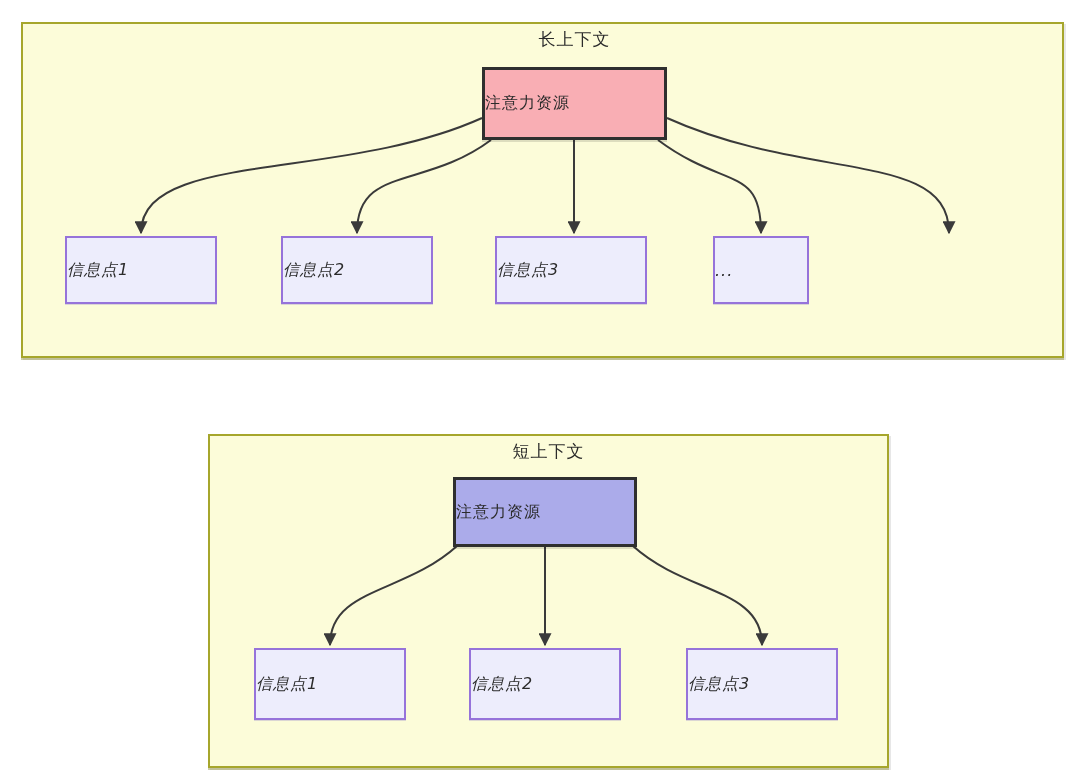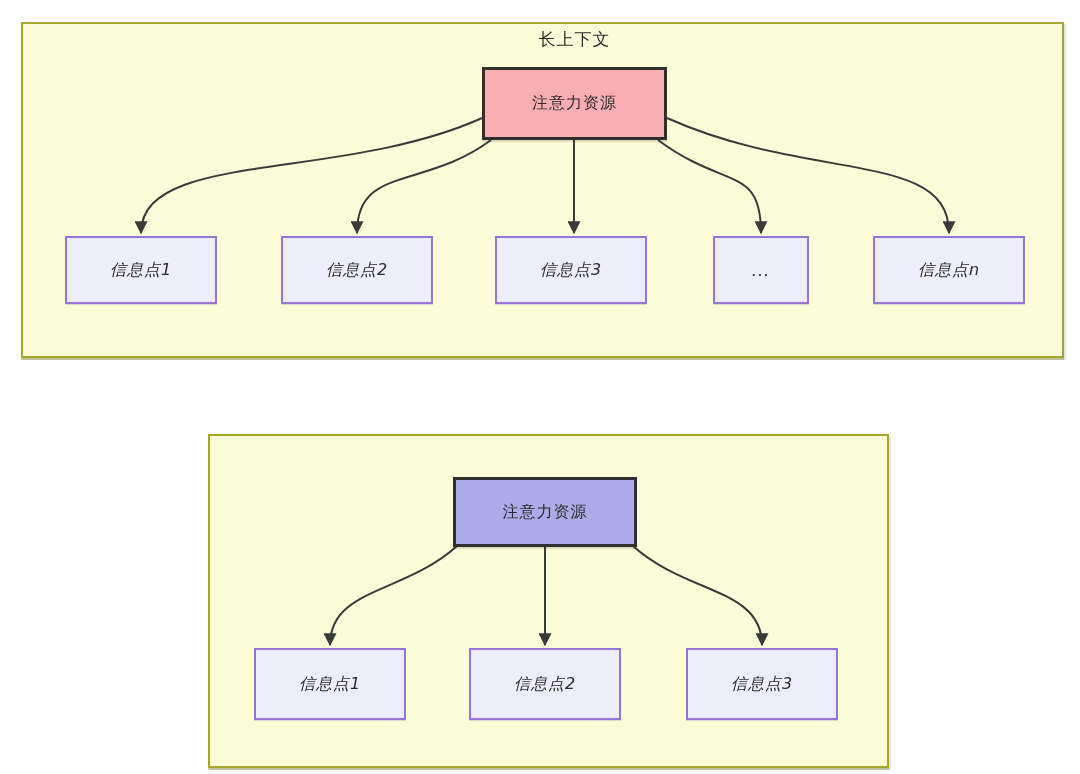--- a/index.html
+++ b/index.html
@@ -21,21 +21,21 @@
     text-align:center;
     font-size:17px;
     color:var(--text_color,#2b2b2b);
     letter-spacing:1px;
   }
   .ctitle-long{left:21px;top:28px;width:1043px;padding-left:32px;}
   .ctitle-short{left:208px;top:440px;width:681px;}
 
   .node{
     position:absolute;
-    display:flex;align-items:center;justify-content:center;
+    display:flex;align-items:center;justify-content:flex-start;
     box-sizing:border-box;
     font-size:16px;
     color:var(--text_color,#2b2b2b);
     letter-spacing:1px;
     text-align:center;
   }
   .root-node{
     border:3px solid var(--root_border,#2f2f2f);
     box-shadow:0 2px 0 rgba(0,0,0,.12);
   }
@@ -71,20 +71,21 @@
 </style>
 </head>
 <body>
 
 <div class="canvas">
 
   <div class="container container-long"></div>
   <div class="container container-short"></div>
 
   <div class="ctitle ctitle-long">长上下文</div>
+  <div class="ctitle ctitle-short">短上下文</div>
 
   <svg class="arrow-layer" viewBox="0 0 1080 774">
     <defs>
       <marker id="ah" viewBox="0 0 10 10" refX="9" refY="5" markerWidth="6.5" markerHeight="6.5" orient="auto-start-reverse">
         <path d="M0 0 L10 5 L0 10 z" style="fill:#3a3a3a;stroke:none"></path>
       </marker>
     </defs>
     <path d="M 482 118 C 340 182, 141 150, 141 233" marker-end="url(#ah)"></path>
     <path d="M 491 140 C 424 190, 357 165, 357 233" marker-end="url(#ah)"></path>
     <path d="M 574 140 L 574 233" marker-end="url(#ah)"></path>
@@ -104,23 +105,20 @@
   </div>
   <div class="node info-node long-row ln2">
     <span>信息点2</span>
   </div>
   <div class="node info-node long-row ln3">
     <span>信息点3</span>
   </div>
   <div class="node info-node long-row ln4">
     <span>...</span>
   </div>
-  <div class="node info-node long-row ln5">
-    <span>信息点n</span>
-  </div>
 
   <div class="node root-node root-short">
     <span>注意力资源</span>
   </div>
 
   <div class="node info-node short-row sn1">
     <span>信息点1</span>
   </div>
   <div class="node info-node short-row sn2">
     <span>信息点2</span>

